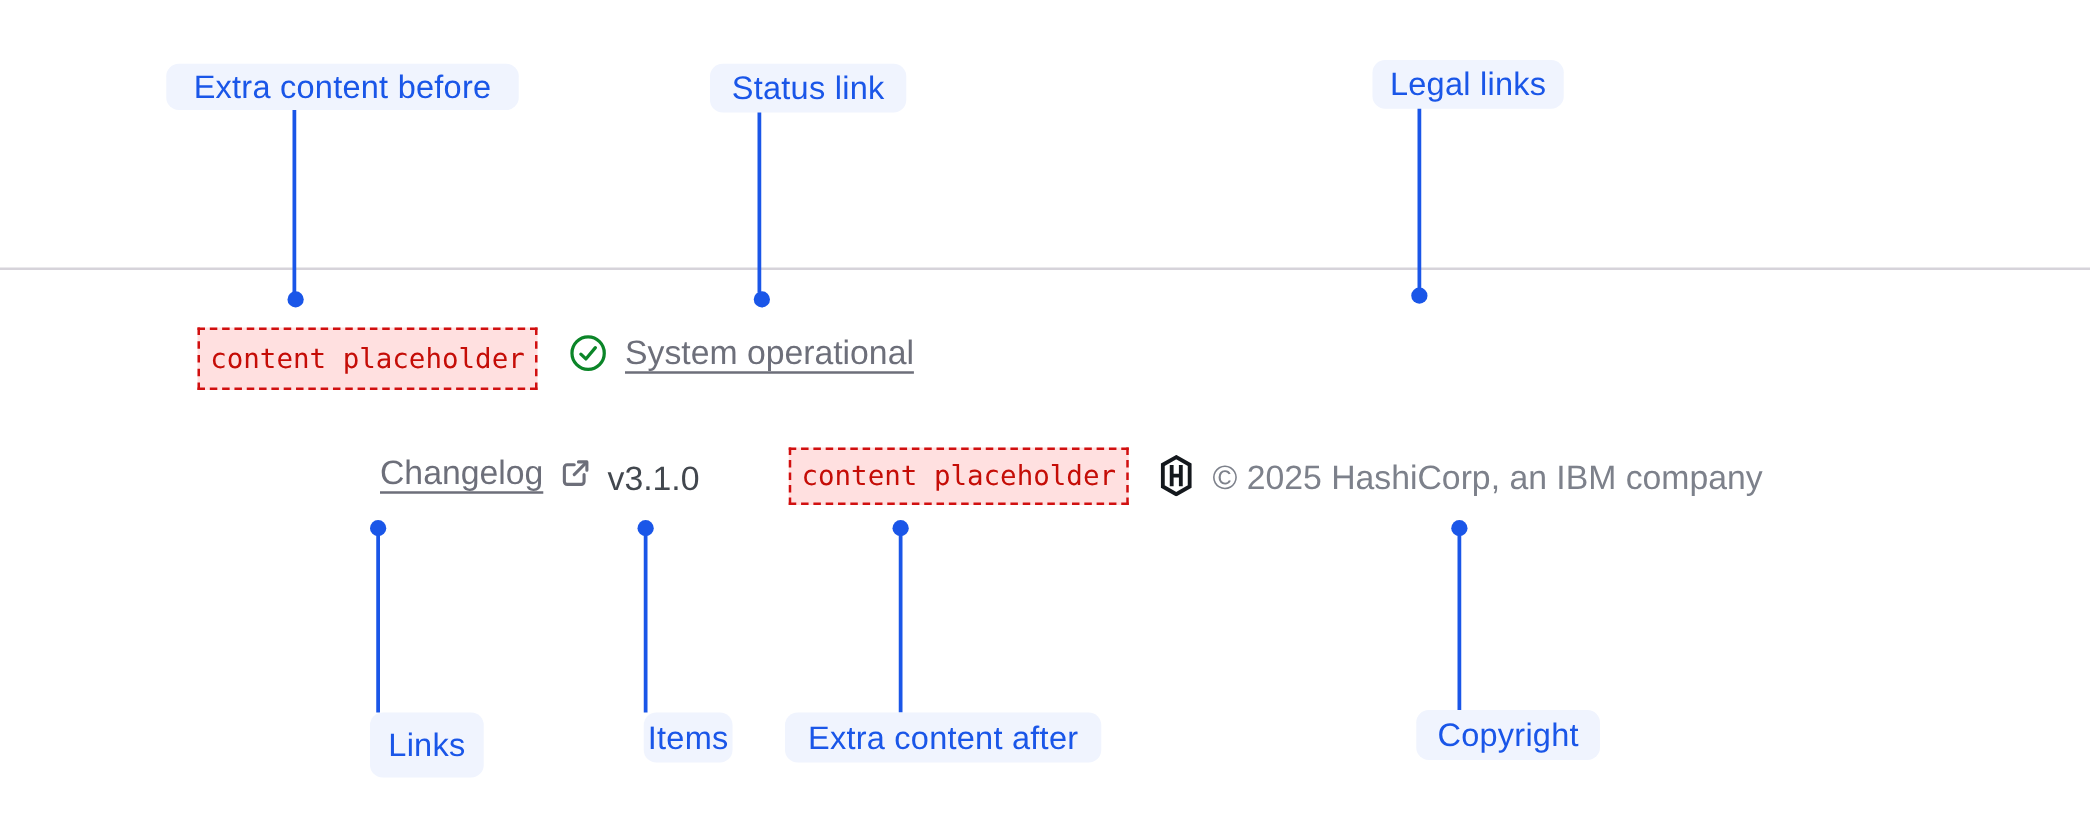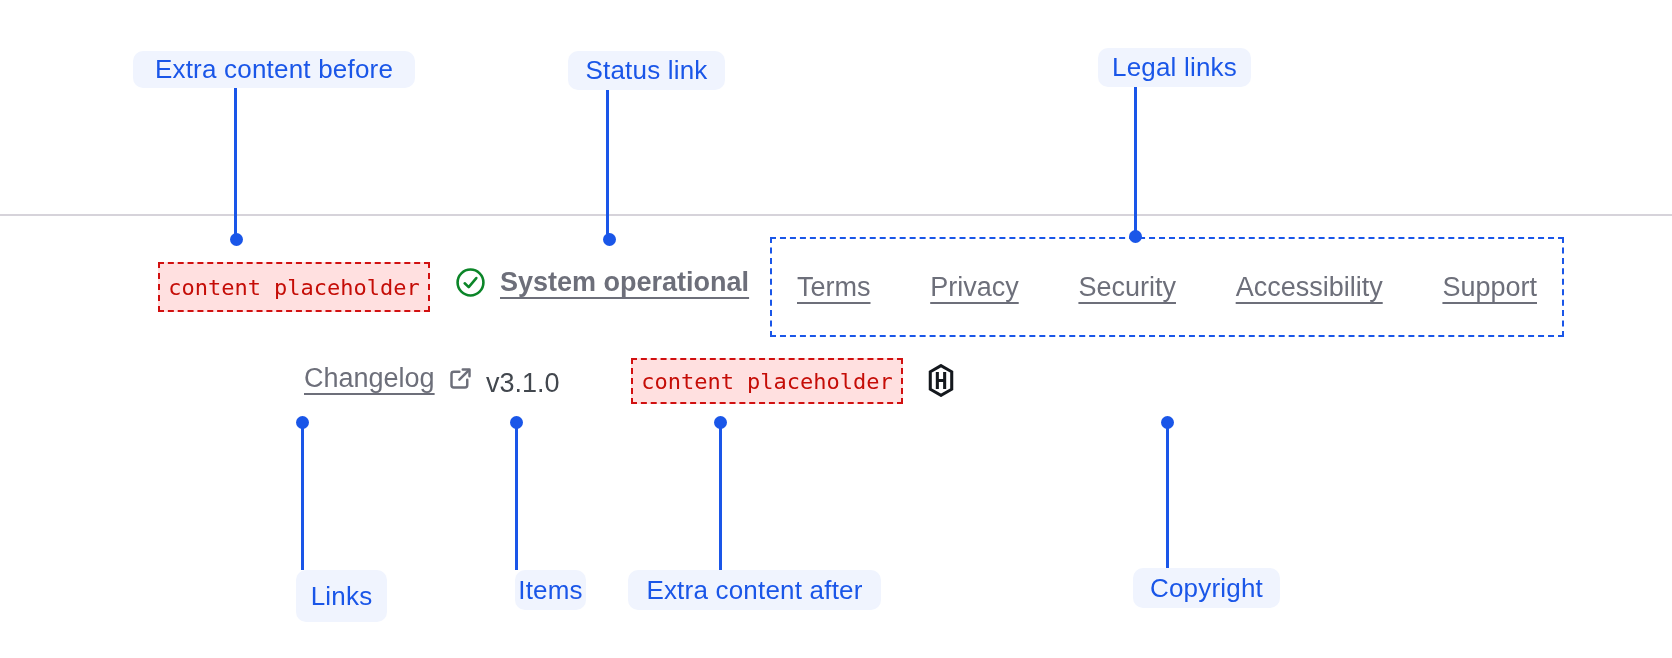--- a/index.html
+++ b/index.html
@@ -18,21 +18,21 @@
     background:var(--pill-bg); color:var(--accent-blue); border-radius:10px;
     font-size:26px; font-weight:500; white-space:nowrap; letter-spacing:0.2px;margin-left:38px;
   }
   .vline{position:absolute; width:3px; background:var(--accent-blue);}
   .dot{position:absolute; width:13px; height:13px; border-radius:50%; background:var(--accent-blue);}
   .placeholder-box{
     position:absolute; box-sizing:border-box; border:2px dashed var(--red-border);
     background:var(--red-bg); display:flex; align-items:center; justify-content:center;
     color:var(--red); font-family:"DejaVu Sans Mono", monospace; font-size:22px; white-space:nowrap;margin-left:26px;
   }
-  .status{position:absolute; display:flex; align-items:center; gap:14px;font-weight:bold;}
+  .status{position:absolute; display:flex; align-items:center; gap:14px;}
   .flink{
     color:var(--text-muted); font-size:27px; text-decoration:underline;
     text-underline-offset:6px; text-decoration-thickness:2px; white-space:nowrap; cursor:pointer;
   }
   .legal-rect{
     position:absolute; left:770px; top:237px; width:794px; height:100px; box-sizing:border-box;
     border:2px dashed var(--accent-blue); display:flex; align-items:center;
     justify-content:space-between; padding:0 25px;
   }
   .changelog{position:absolute; display:flex; align-items:center; gap:12px; color:var(--text-muted);margin-left:47px;}
@@ -65,27 +65,20 @@
   <div class="status" style="left:455px;top:267px">
     <span class="icon">
       <svg width="31" height="31" viewBox="0 0 24 24" fill="none" stroke="var(--green)" stroke-width="2" stroke-linecap="round" stroke-linejoin="round">
         <circle cx="12" cy="12" r="10"></circle>
         <path d="M7.5 12.6 L10.6 15.6 L16.5 8.6"></path>
       </svg>
     </span>
     <span class="flink">System operational</span>
   </div>
 
-  <div class="legal-rect">
-    <span class="flink">Terms</span>
-    <span class="flink">Privacy</span>
-    <span class="flink">Security</span>
-    <span class="flink">Accessibility</span>
-    <span class="flink">Support</span>
-  </div>
 
   <div class="changelog" style="left:257px;top:363px">
     <span class="flink">Changelog</span>
     <span class="icon">
       <svg width="27" height="27" viewBox="0 0 24 24" fill="none" stroke="var(--text-muted)" stroke-width="2.2" stroke-linecap="round" stroke-linejoin="round">
         <path d="M18 13v5a2 2 0 0 1-2 2H6a2 2 0 0 1-2-2V8a2 2 0 0 1 2-2h5"></path>
         <polyline points="14 4 20 4 20 10"></polyline>
         <line x1="11" y1="13" x2="19.5" y2="4.5"></line>
       </svg>
     </span>
@@ -97,20 +90,21 @@
     <span>content placeholder</span>
   </div>
 
   <span class="icon" style="position:absolute;left:926px;top:364px">
     <svg width="30" height="33" viewBox="0 0 24 28" fill="none" stroke="var(--logo-color)">
       <path d="M12 1.4 L2.9 6.6 V21.4 L12 26.6 L21.1 21.4 V6.6 Z" stroke-width="2.6"></path>
       <path d="M8.9 6.8 V21.2 M15.1 6.8 V21.2 M8.9 14 H15.1" stroke-width="2.6"></path>
     </svg>
   </span>
 
+  <div class="copyright" style="left:970px;top:367px">© 2025 HashiCorp, an IBM company</div>
 
   <div class="dot" style="left:296px;top:416px"></div>
   <div class="vline" style="left:301px;top:427px;height:143px"></div>
   <div class="dot" style="left:510px;top:416px"></div>
   <div class="vline" style="left:515px;top:427px;height:143px"></div>
   <div class="dot" style="left:714px;top:416px"></div>
   <div class="vline" style="left:719px;top:427px;height:143px"></div>
   <div class="dot" style="left:1161px;top:416px"></div>
   <div class="vline" style="left:1166px;top:427px;height:141px"></div>
 

